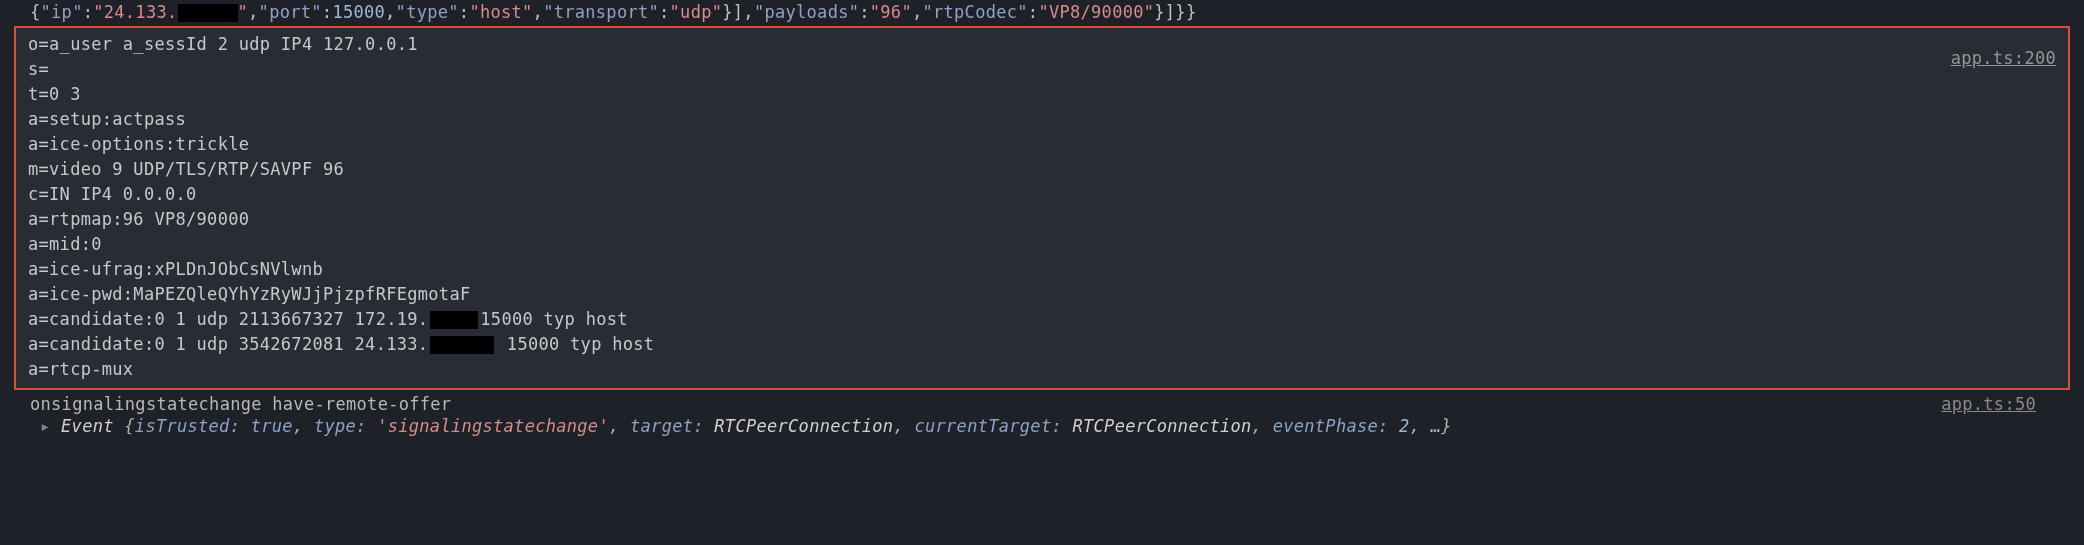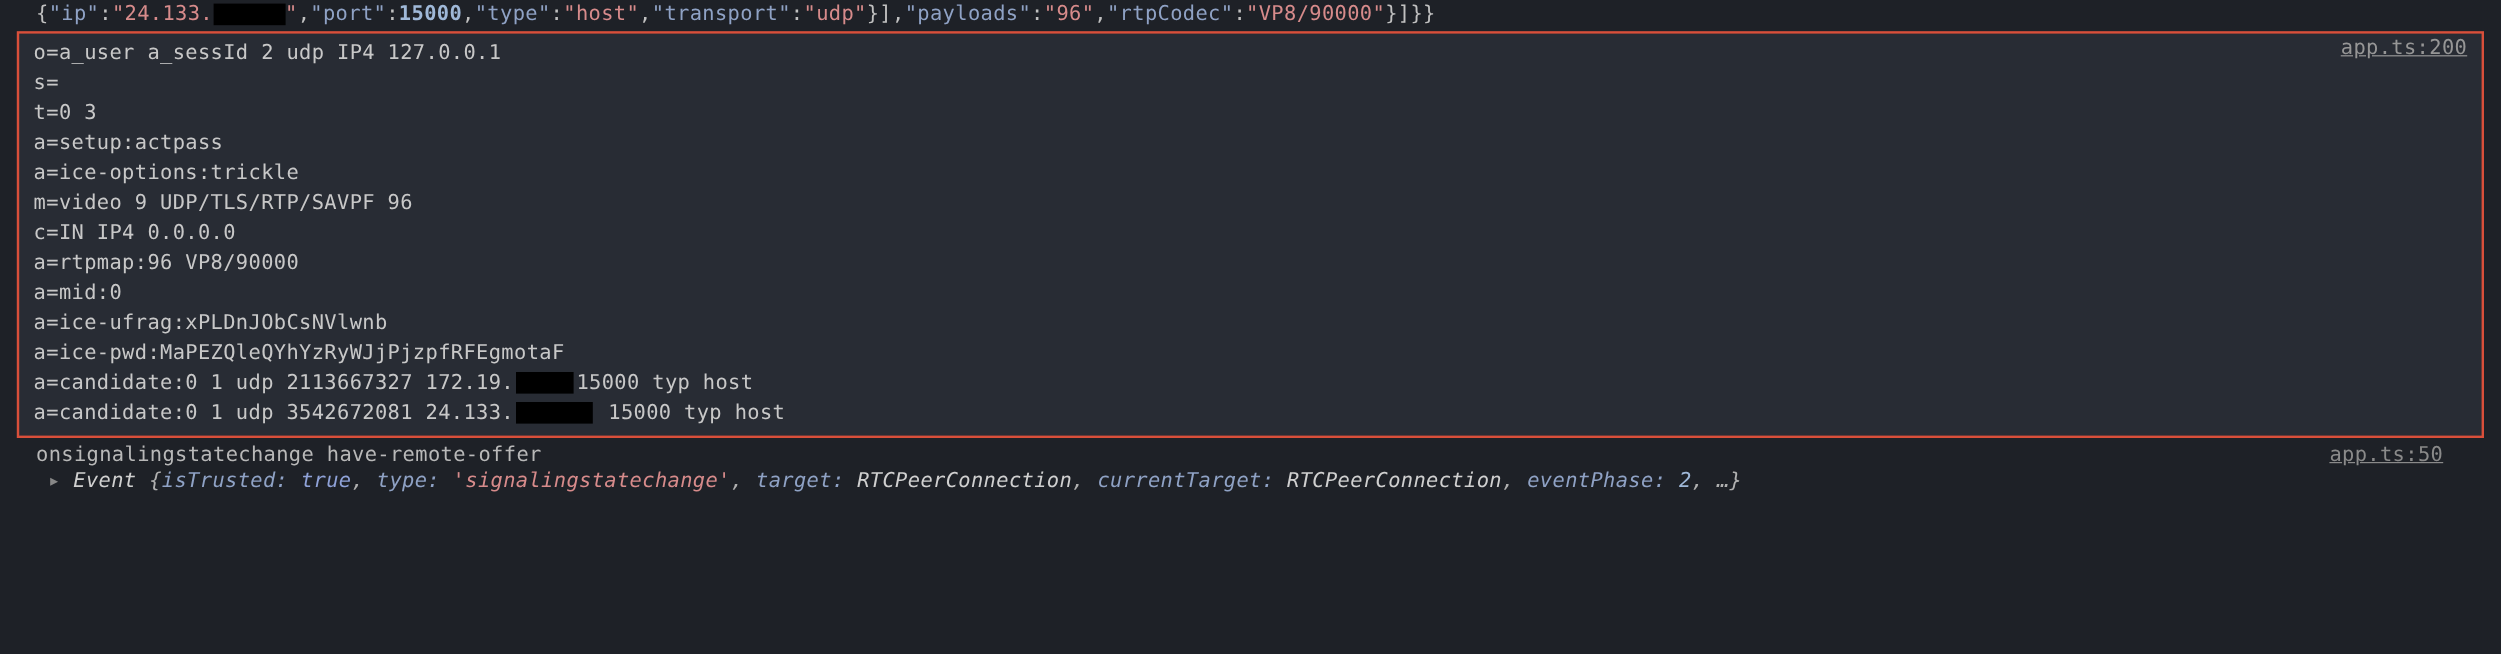--- a/index.html
+++ b/index.html
@@ -27,42 +27,41 @@
       letter-spacing: 0.3px;
     }
     .json-line .key {
       color: #8fa2c5;
     }
     .json-line .string {
       color: #d78b8b;
     }
     .json-line .number {
       color: #9fb8d8;
-      font-weight: bold;
     }
     .json-line .punct {
       color: #c0c0c0;
     }
     .redacted {
       display: inline-block;
       background: #000;
       min-width: 60px;
       height: 18px;
       vertical-align: middle;
     }
     .highlighted-block {
       border: 2px solid #d94f3a;
       margin: 2px 14px 2px 14px;
       padding: 4px 12px 6px 12px;
       position: relative;
       background: #282c34;
     }
     .source-link {
       position: absolute;
-      top: 2px;
+      top: 20px;
       right: 12px;
       color: #969696;
       text-decoration: underline;
       font-size: 17px;
       letter-spacing: 0.3px;
     }
     .sdp-line {
       color: #c8c8c8;
       white-space: pre;
       line-height: 1.47;
@@ -147,19 +146,20 @@
     <div class="sdp-line">a=setup:actpass</div>
     <div class="sdp-line">a=ice-options:trickle</div>
     <div class="sdp-line">m=video 9 UDP/TLS/RTP/SAVPF 96</div>
     <div class="sdp-line">c=IN IP4 0.0.0.0</div>
     <div class="sdp-line">a=rtpmap:96 VP8/90000</div>
     <div class="sdp-line">a=mid:0</div>
     <div class="sdp-line">a=ice-ufrag:xPLDnJObCsNVlwnb</div>
     <div class="sdp-line">a=ice-pwd:MaPEZQleQYhYzRyWJjPjzpfRFEgmotaF</div>
     <div class="sdp-line"><span>a=candidate:0 1 udp 2113667327 172.19.</span><span class="redacted-sm"></span><span>15000 typ host</span></div>
     <div class="sdp-line"><span>a=candidate:0 1 udp 3542672081 24.133.</span><span class="redacted-md"></span><span> 15000 typ host</span></div>
+    <div class="sdp-line">a=rtcp-mux</div>
   </div>
 
   <div class="bottom-row"><span>onsignalingstatechange have-remote-offer</span><a class="bottom-source">app.ts:50</a></div>
 
   <div class="event-row"><span class="arrow">▸ </span><span class="cls">Event </span><span class="punct">{</span><span class="prop">isTrusted: </span><span class="bool">true</span><span class="punct">, </span><span class="prop">type: </span><span class="str">'signalingstatechange'</span><span class="punct">, </span><span class="prop">target: </span><span class="ident">RTCPeerConnection</span><span class="punct">, </span><span class="prop">currentTarget: </span><span class="ident">RTCPeerConnection</span><span class="punct">, </span><span class="prop">eventPhase: </span><span class="num">2</span><span class="punct">, </span><span class="punct">…}</span></div>
 
 </div>
 
 </body></html>

